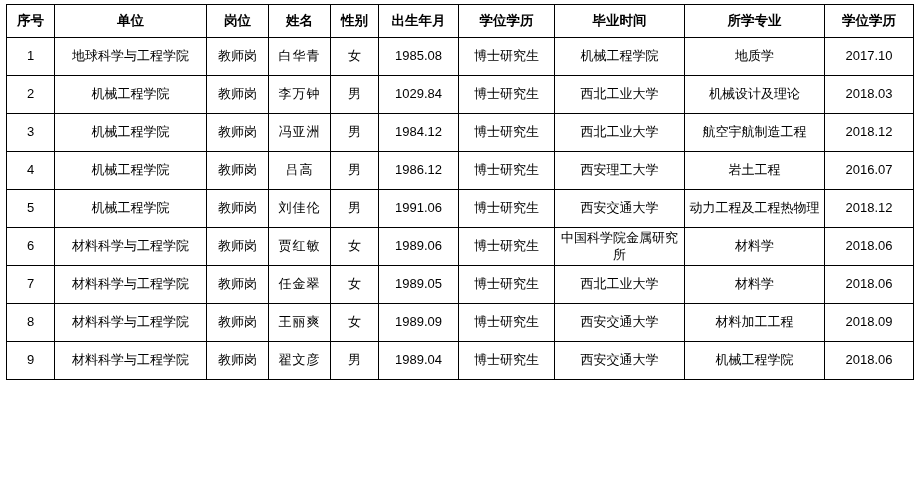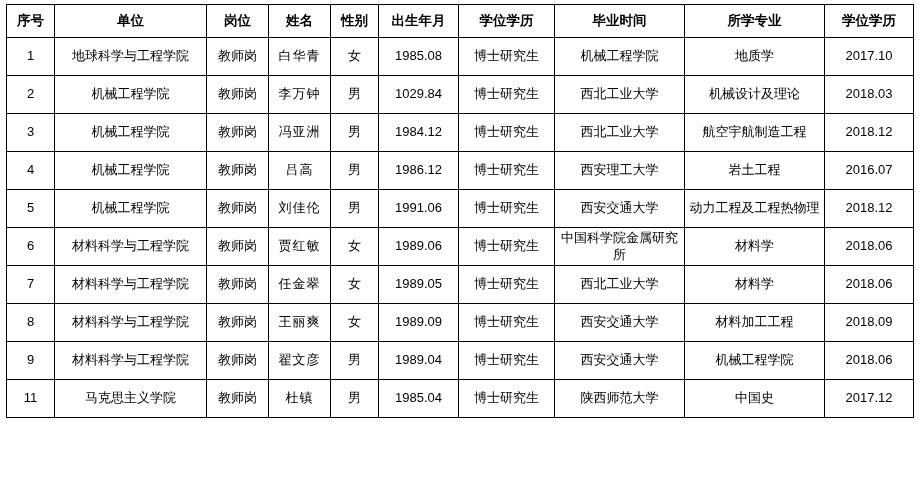--- a/index.html
+++ b/index.html
@@ -192,27 +192,15 @@
         <td>材料科学与工程学院</td>
         <td>教师岗</td>
         <td class="name">翟文彦</td>
         <td>男</td>
         <td class="num">1989.04</td>
         <td>博士研究生</td>
         <td>西安交通大学</td>
         <td>机械工程学院</td>
         <td class="num">2018.06</td>
       </tr>
-      <tr>
-        <td class="seq">11</td>
-        <td>马克思主义学院</td>
-        <td>教师岗</td>
-        <td class="name">杜镇</td>
-        <td>男</td>
-        <td class="num">1985.04</td>
-        <td>博士研究生</td>
-        <td>陕西师范大学</td>
-        <td>中国史</td>
-        <td class="num">2017.12</td>
-      </tr>
     </tbody>
   </table>
 </div>
 
 </body></html>

